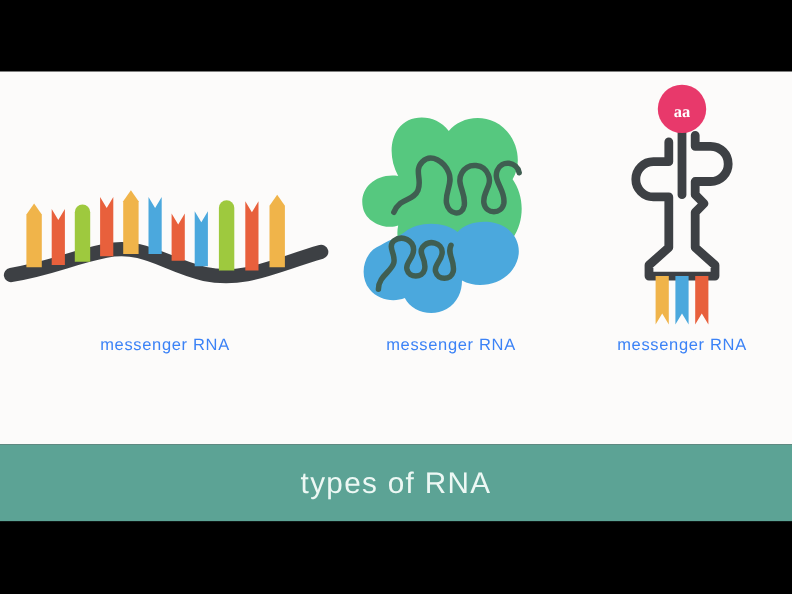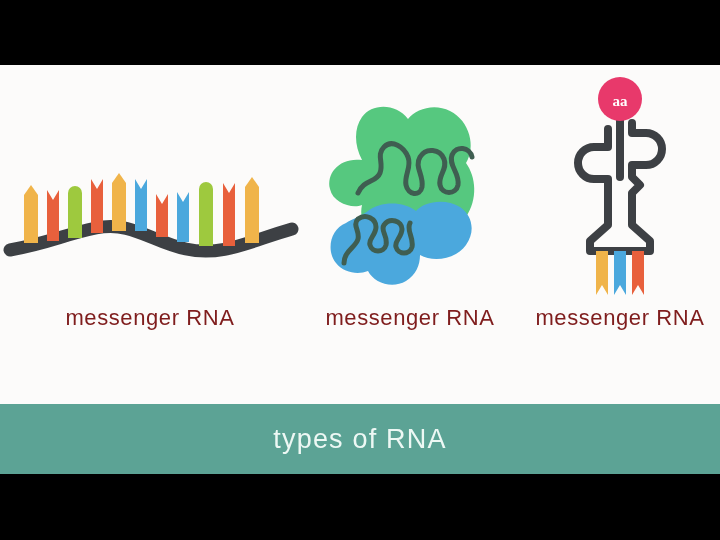--- a/index.html
+++ b/index.html
@@ -24,21 +24,21 @@
                 font-weight:400;opacity:.97;}
 
   
   .panel{position:absolute;top:0;height:433px;}
   #panel-mrna{left:0;width:300px;}
   #panel-rrna{left:300px;width:220px;}
   #panel-trna{left:520px;width:200px;}
 
   .art{position:absolute;left:0;top:0;width:100%;}
   .caption{position:absolute;left:0;width:100%;top:240px;text-align:center;
-           color:#7f1d1d;font-size:22px;letter-spacing:.6px;}
+           color:#3b82f6;font-size:15px;letter-spacing:.6px;}
 </style>
 </head>
 <body>
 
 <div id="stage">
 
   <div class="bar" id="bar-top"></div>
 
   <div id="slide">
 

